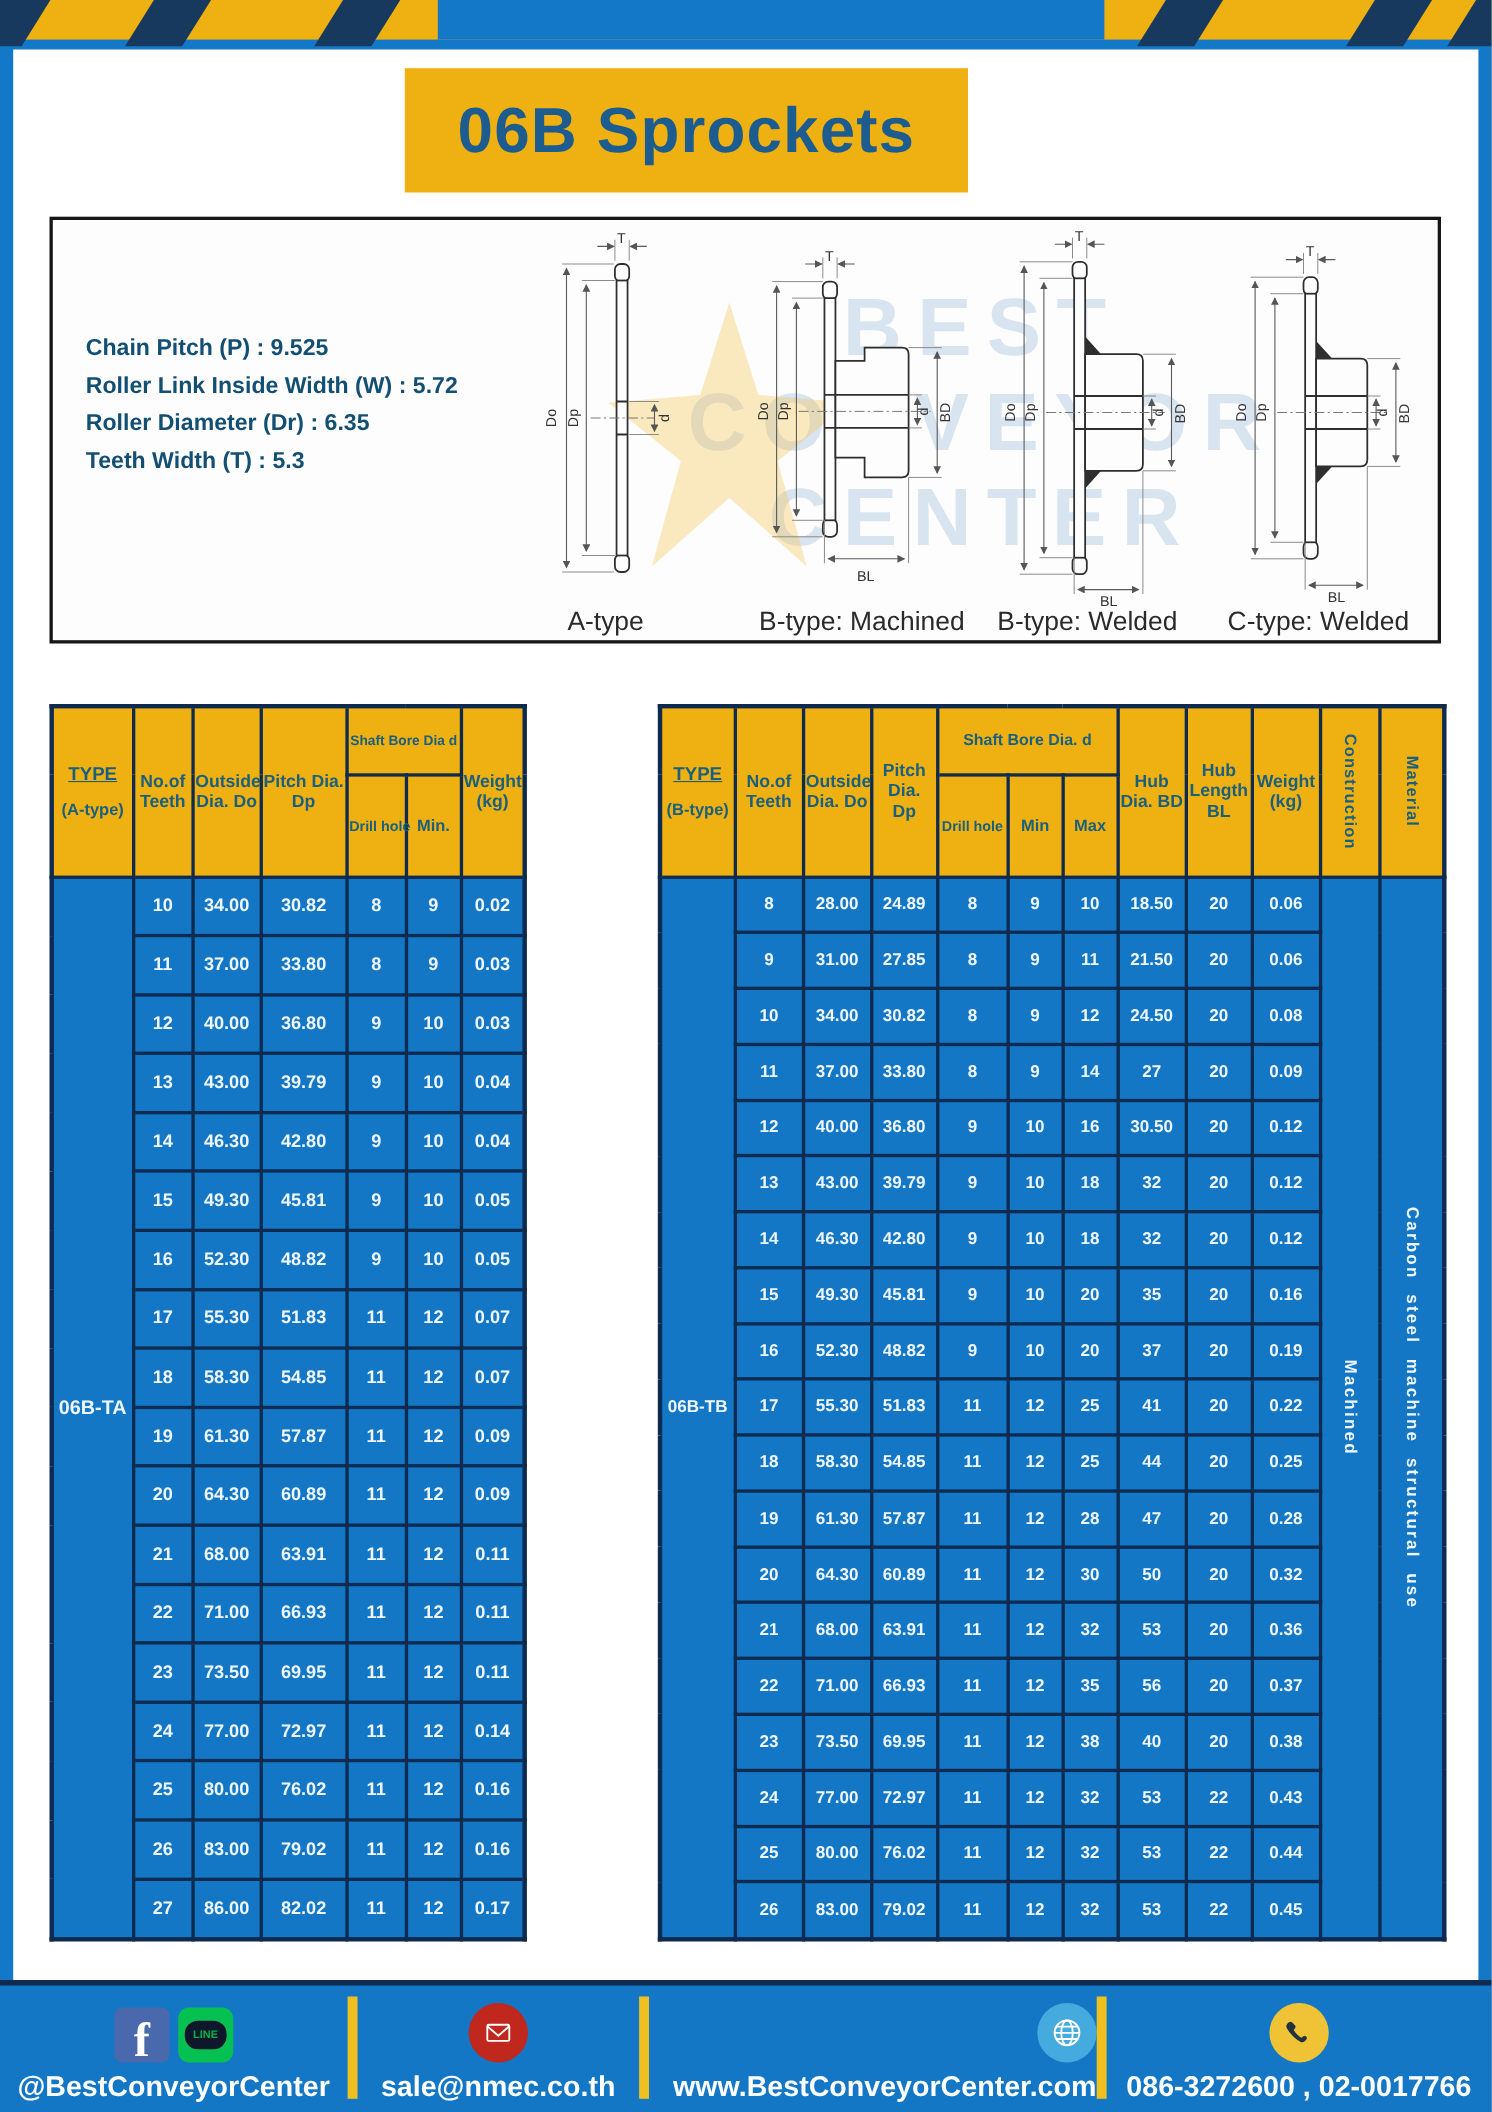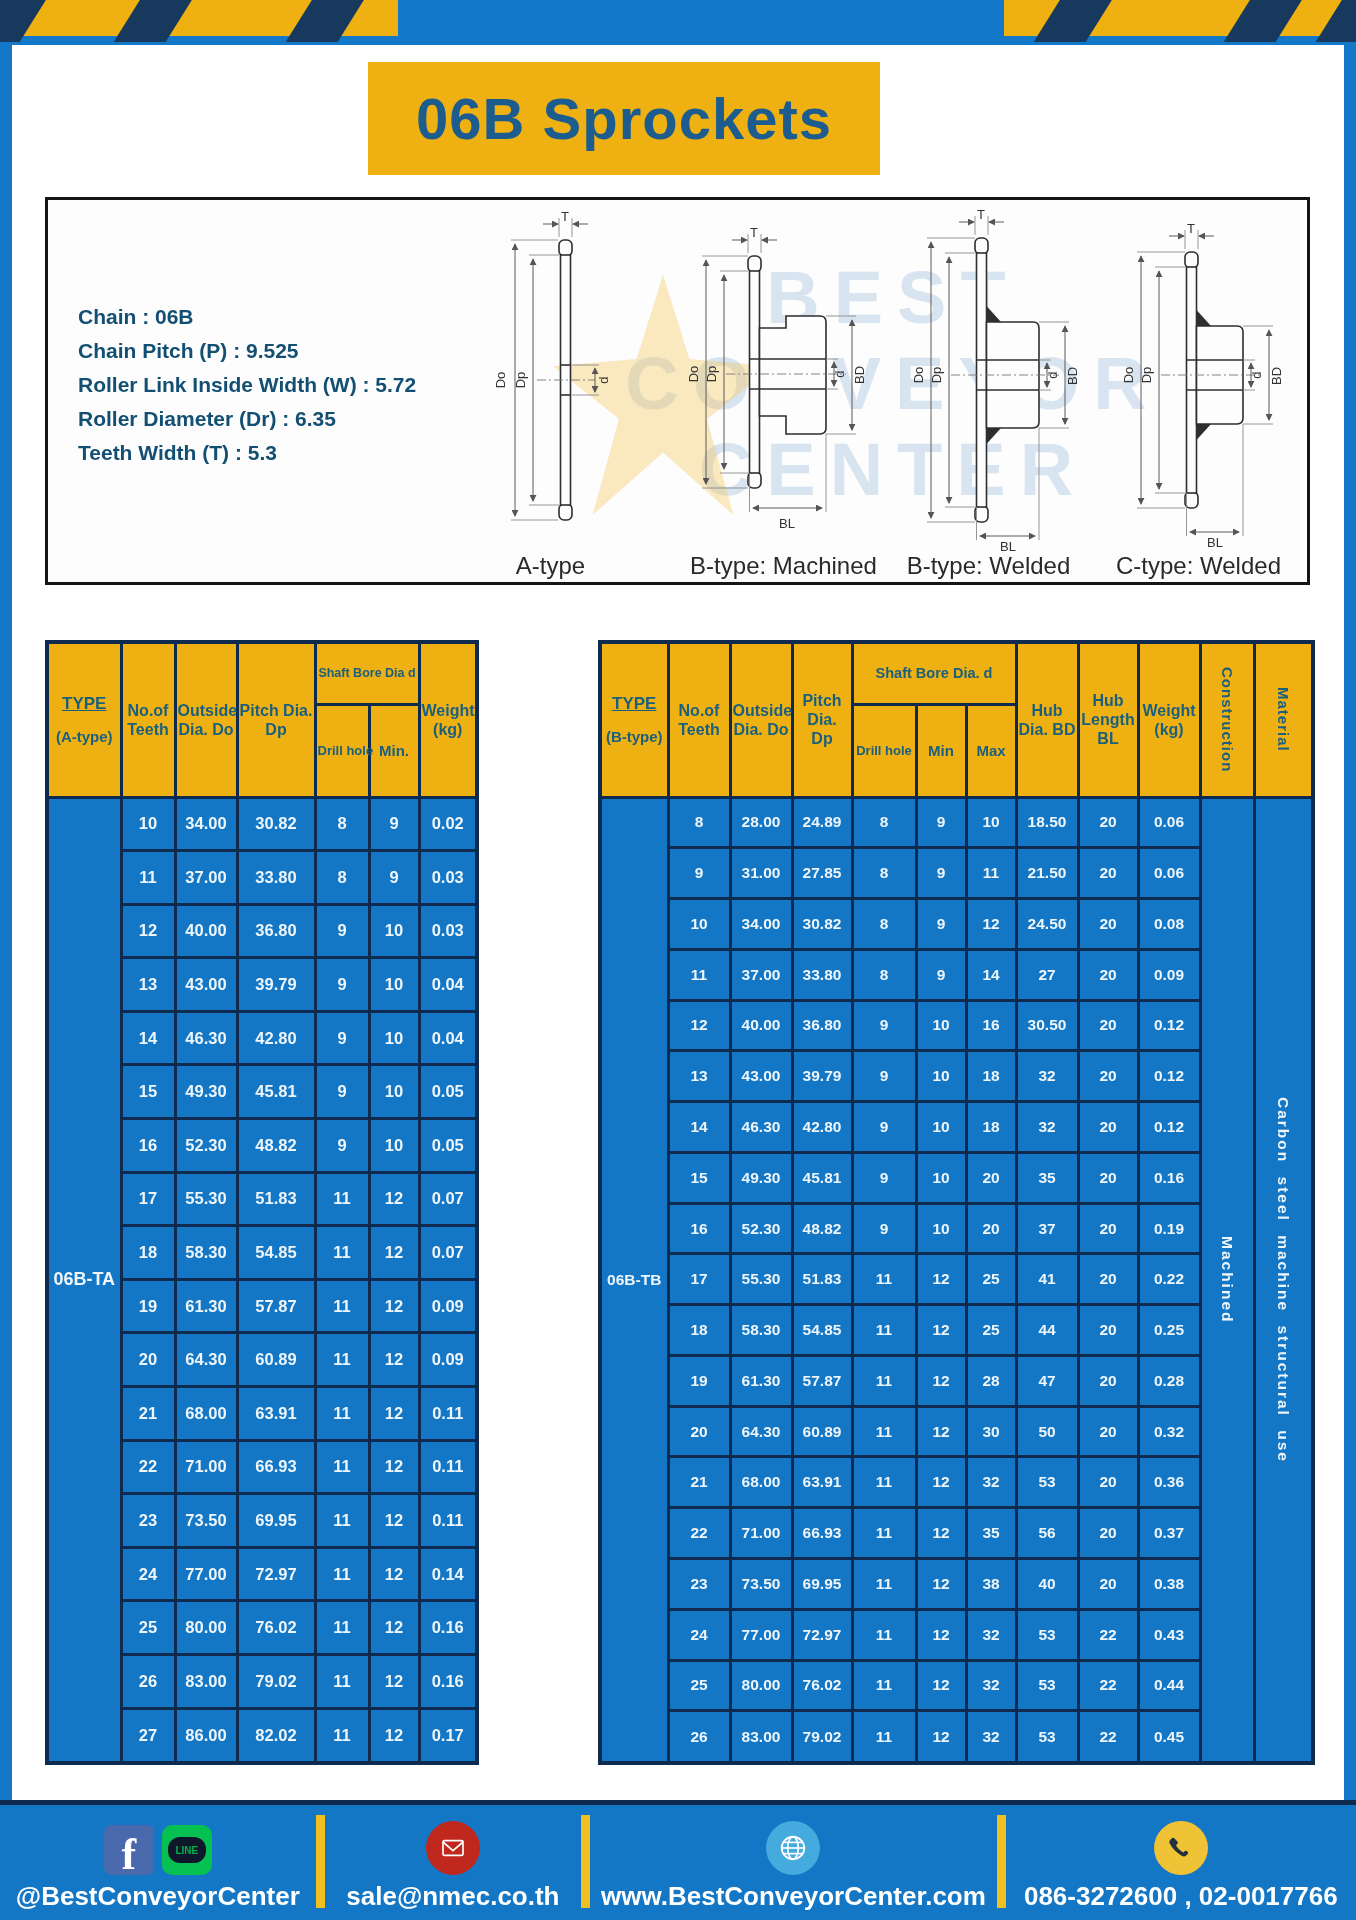--- a/index.html
+++ b/index.html
@@ -57,21 +57,21 @@
   td.type-cell { font-size:18px; }
   td.vcell { writing-mode:vertical-rl; font-size:15.5px; letter-spacing:2px; }
   td.vcell-material { word-spacing:7px; }
 
   
   .footer { position:absolute; left:0; bottom:0; width:100%; height:120px; background:#1377c6; border-top:5px solid #0e2a4e; display:flex; align-items:stretch; }
   .f-sec { display:flex; flex-direction:column; align-items:center; justify-content:flex-end; padding-bottom:8px; }
   .f-sec .icons { display:flex; gap:8px; align-items:center; margin-bottom:6px; }
   .f-label { color:#ffffff; font-size:26px; font-weight:bold; white-space:nowrap; }
   .f-sep { width:9px; background:#f0c020; margin:10px 0 12px 0; }
-  .s1 { width:23.6%; } .s2 { width:19.2%; } .s3 { width:30.4%; } .s4 { width:26.2%; }
+  .s1 { width:23.6%; } .s2 { width:19.2%; } .s3 { width:30.4%;align-items:flex-end; } .s4 { width:26.2%; }
   .fb-icon { width:50px; height:50px; border-radius:7px; background:#4a69ad; color:#fff; font-family:"Liberation Serif",serif; font-weight:bold; font-size:44px; display:flex; align-items:flex-end; justify-content:center; line-height:40px; overflow:hidden; }
   .line-icon { width:50px; height:50px; border-radius:10px; background:#06c152; display:flex; align-items:center; justify-content:center; }
   .line-bubble { width:38px; height:26px; background:#0f172a; border-radius:12px; color:#06b14c; font-size:10px; font-weight:bold; display:flex; align-items:center; justify-content:center; }
   .round-icon { width:54px; height:54px; border-radius:50%; display:flex; align-items:center; justify-content:center; margin-bottom:6px; }
   .mail-bg  { background:#c0271d; }
   .globe-bg { background:#45aadd; }
   .phone-bg { background:#f0c235; }
 </style>
 </head>
 <body>
@@ -97,21 +97,20 @@
     <div class="panel">
 
       <div class="watermark">
         <div class="wm-star"></div>
         <div class="wline">BEST</div>
         <div class="wline">CONVEYOR</div>
         <div class="wline">CENTER</div>
       </div>
 
       <div class="specs">
-        <div class="spec-line">Chain  :  06B</div>
         <div class="spec-line">Chain Pitch (P)  :  9.525</div>
         <div class="spec-line">Roller Link Inside Width (W)  :  5.72</div>
         <div class="spec-line">Roller Diameter (Dr)  :  6.35</div>
         <div class="spec-line">Teeth Width (T)  :  5.3</div>
       </div>
 
       <div class="figure" style="left:405px;">
         <svg viewBox="0 0 195 345">
           <defs>
               <marker id="fa" viewBox="0 0 8 8" refX="7" refY="4" markerWidth="7" markerHeight="7" orient="auto-start-reverse">

